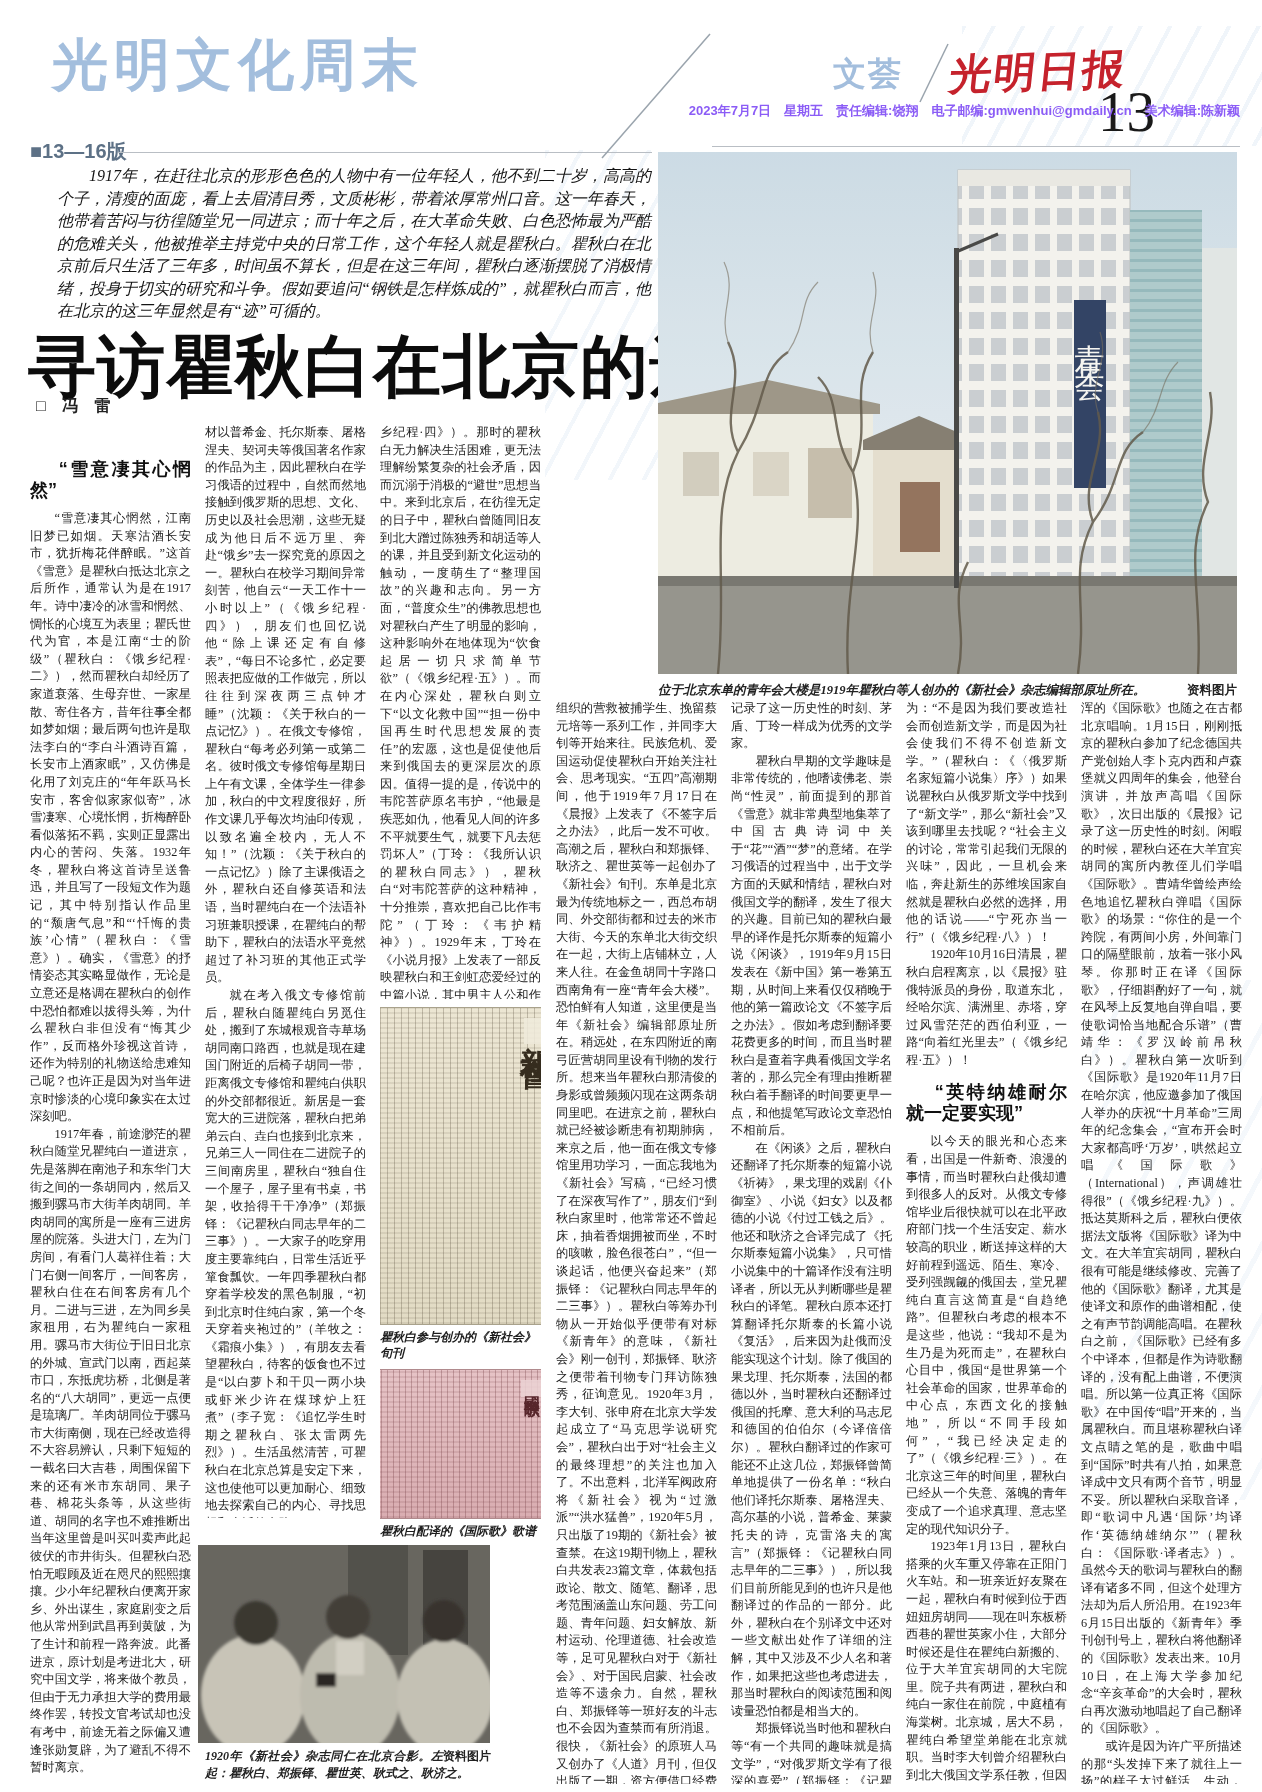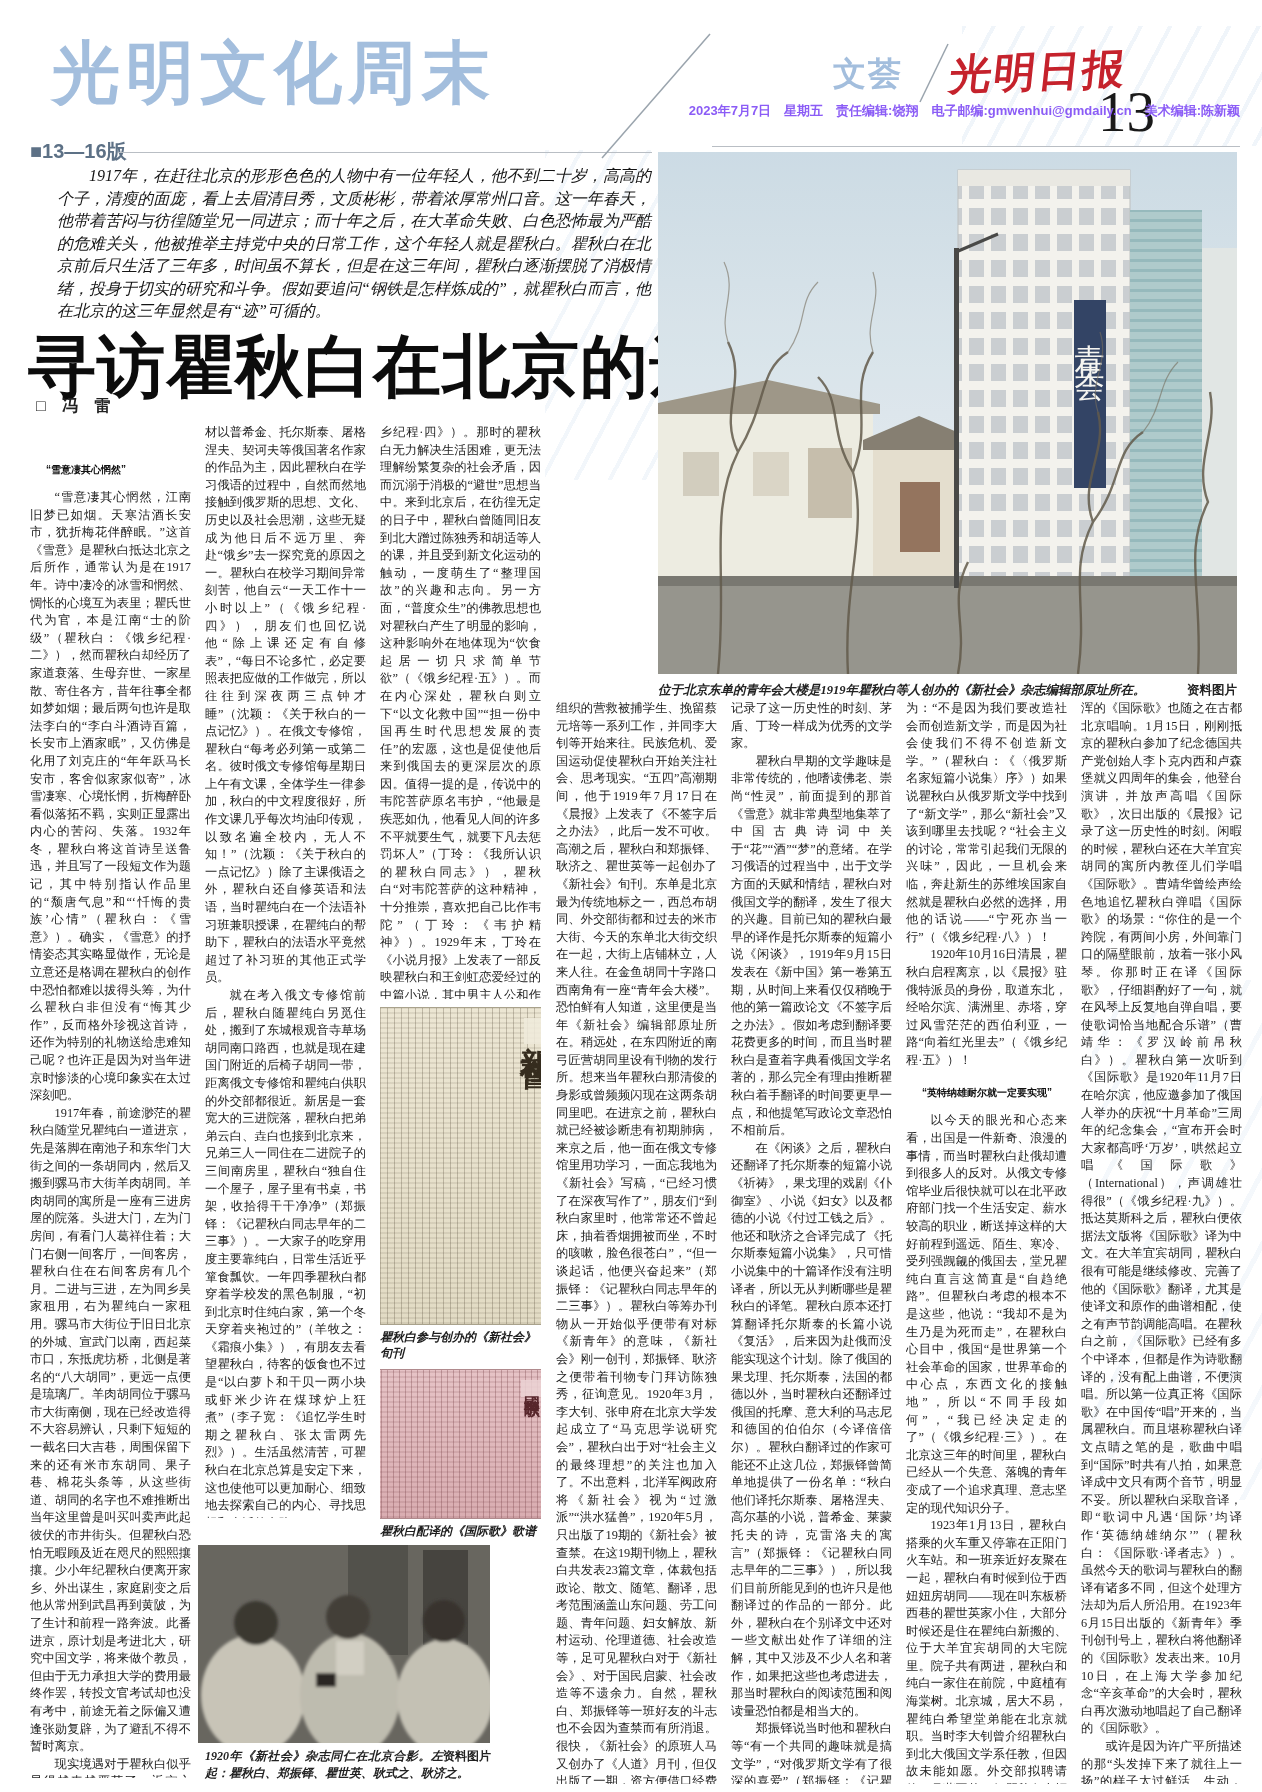--- a/index.html
+++ b/index.html
@@ -1,20 +1,20 @@
 <!DOCTYPE html>
 <html><head>
 <meta charset="utf-8">
 <style>
   html,body{margin:0;padding:0;background:#e8e8e8;}
   .page{position:relative;width:1262px;height:1792px;background:#fff;margin:0 auto;overflow:hidden;
         font-family:"Liberation Serif",serif;}
   
   .masthead-title{position:absolute;left:52px;top:28px;width:560px;font-family:"Liberation Serif",serif;
-        font-weight:700;font-size:68px;letter-spacing:6px;color:#a3bedd;white-space:nowrap;}
+        font-weight:700;font-size:56px;letter-spacing:6px;color:#a3bedd;white-space:nowrap;}
   .edition{position:absolute;left:30px;top:138px;font-family:"Liberation Sans",sans-serif;
         font-weight:700;font-size:20px;color:#5d7186;}
   .rule-left{position:absolute;left:118px;top:152px;width:534px;height:1px;background:#b9bec4;}
   .rule-right{position:absolute;left:712px;top:146px;width:528px;height:1px;background:#b9bec4;}
   .big-slash{position:absolute;left:596px;top:30px;}
   .small-slash{position:absolute;left:916px;top:40px;}
   .section-label{position:absolute;left:833px;top:52px;font-family:"Liberation Sans",sans-serif;
         font-weight:700;font-size:33px;color:#a3bedd;letter-spacing:2px;}
   .paper-title{position:absolute;left:950px;top:44px;font-family:"Liberation Serif",serif;font-weight:700;
         font-size:42px;color:#c5222c;transform:skewX(-8deg) rotate(-2deg);letter-spacing:2px;}
@@ -40,21 +40,21 @@
   .c1{left:30px; top:446px;height:1332px;}
   .c2{left:205px;top:424px;height:1094px;}
   .c3{left:380px;top:424px;height:1356px;}
   .c4{left:556px;top:700px;height:1084px;}
   .c5{left:731px;top:700px;height:1084px;}
   .c6{left:906px;top:700px;height:1084px;}
   .c7{left:1081px;top:700px;height:1084px;}
   .col p{margin:0;}
   p.p{text-indent:2em;}
   p.pc{text-indent:0;}
-  p.sub{font-family:"Liberation Sans",sans-serif;font-weight:700;font-size:10px;line-height:21px;
+  p.sub{font-family:"Liberation Sans",sans-serif;font-weight:700;font-size:18px;line-height:21px;
         margin:13px 0 9px;text-indent:1.6em;color:#101010;}
   p.cap{font-weight:700;font-style:italic;font-size:12px;line-height:16px;text-align:left;
         text-indent:0;margin:4px 0 8px;}
   .clip{height:575px;overflow:hidden;}
   
   .img{position:relative;border:1px solid #a9a28c;box-sizing:border-box;}
   .img-xinshehui{width:185px;margin:8px 0 0 -8px;height:318px;
         background:
           repeating-linear-gradient(90deg, rgba(74,63,46,.28) 0 1px, transparent 1px 7px),
           repeating-linear-gradient(0deg, rgba(74,63,46,.10) 0 2px, transparent 2px 5px),

